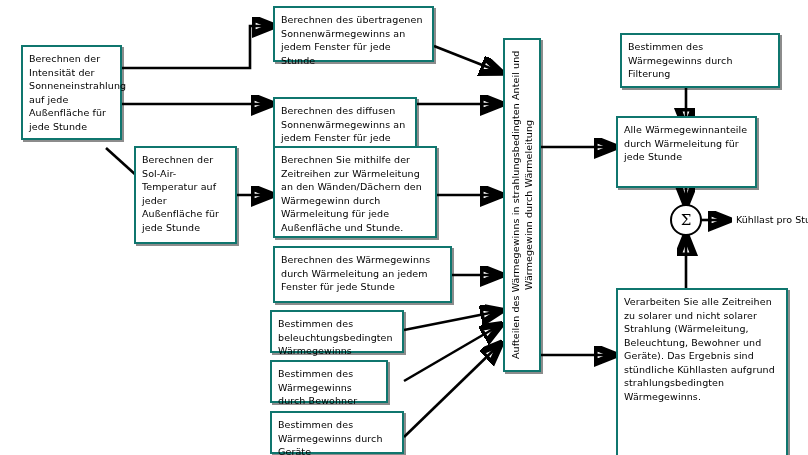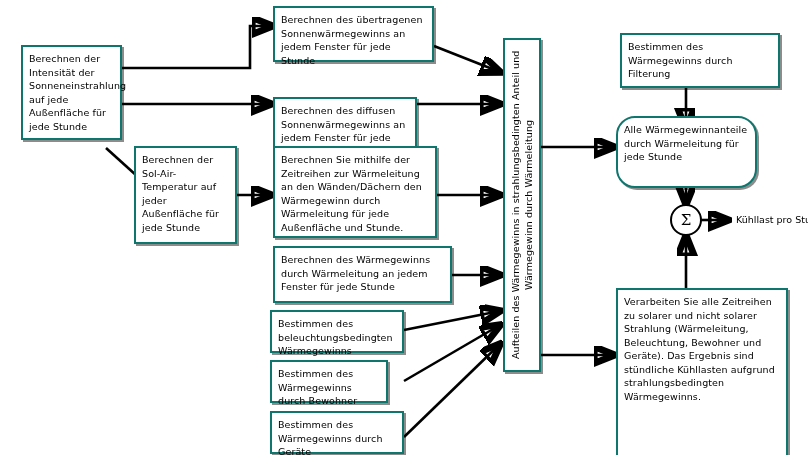--- a/index.html
+++ b/index.html
@@ -178,21 +178,21 @@
   <div class="node vertical" style="left:503px; top:38px; width:38px; height:334px;">
     <span class="vwrap">
       <span class="txt">Aufteilen des Wärmegewinns in strahlungsbedingten Anteil und Wärmegewinn durch Wärmeleitung</span>
     </span>
   </div>
 
   <div class="node" style="left:620px; top:33px; width:160px; height:55px;">
     <span class="txt">Bestimmen des Wärmegewinns durch Filterung</span>
   </div>
 
-  <div class="node" style="left:616px; top:116px; width:141px; height:72px;border-radius:19px;">
+  <div class="node" style="left:616px; top:116px; width:141px; height:72px;">
     <span class="txt">Alle Wärmegewinnanteile durch Wärmeleitung für jede Stunde</span>
   </div>
 
   <div class="node" style="left:616px; top:288px; width:172px; height:194px;">
     <span class="txt">Verarbeiten Sie alle Zeitreihen zu solarer und nicht solarer Strahlung (Wärmeleitung, Beleuchtung, Bewohner und Geräte). Das Ergebnis sind stündliche Kühllasten aufgrund strahlungsbedingten Wärmegewinns.</span>
   </div>
 
   <div class="sum-node" style="left:670px; top:204px; width:32px; height:32px;">
     <span>Σ</span>
   </div>

